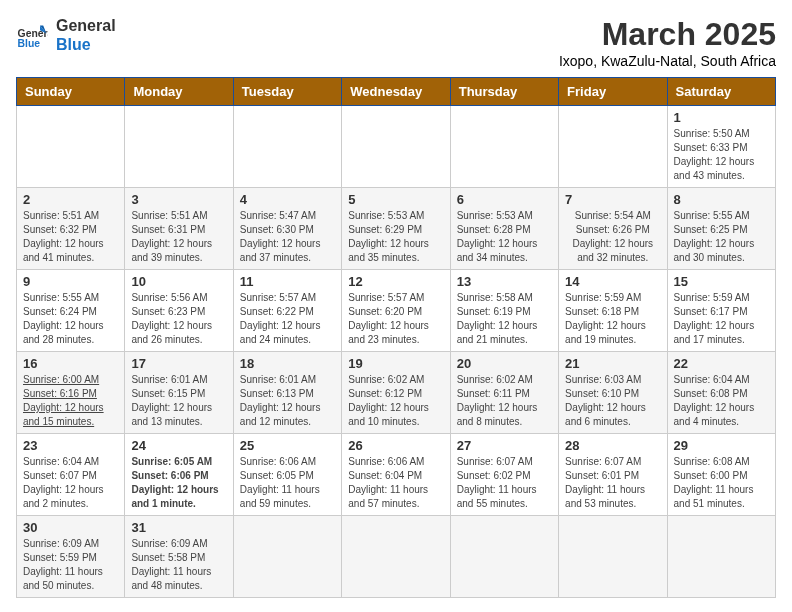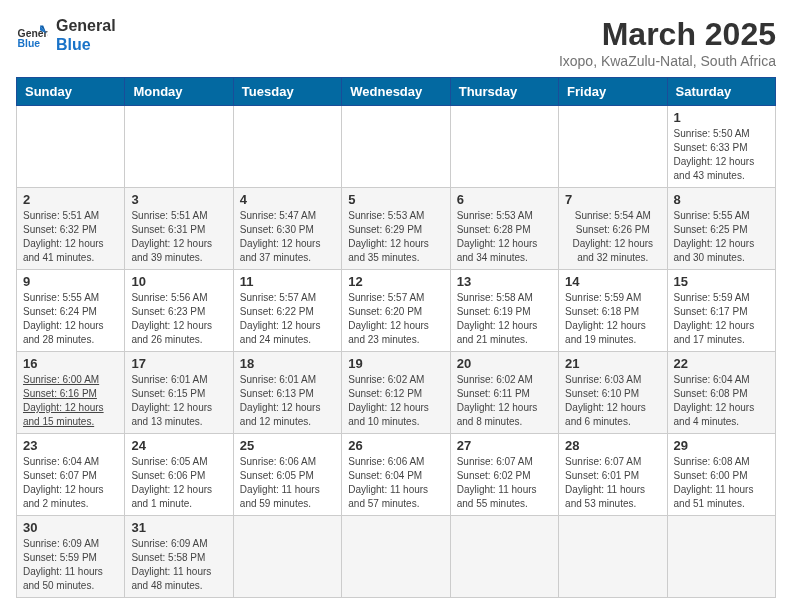--- a/index.html
+++ b/index.html
@@ -28,30 +28,30 @@
     .title-area {
       text-align: right;
     }
     .month-title {
       font-size: 32px;
       font-weight: bold;
       color: #333;
     }
     .location-title {
       font-size: 14px;
-      color: #737373;
+      color: #000000;
       text-align: right;
     }
     .calendar {
       width: 100%;
       border-collapse: collapse;
       border: 1px solid #ccc;
     }
     .calendar th {
-      background-color: #0369a1;
+      background-color: #a16207;
       color: #fff;
       text-align: left;
       padding: 6px 8px;
       font-size: 13px;
       font-weight: bold;
       border: 1px solid #1a4d99;
     }
     .calendar td {
       width: calc(100% / 7);
       vertical-align: top;
@@ -287,21 +287,21 @@
       <tr>
         <td>
           <span class="day-number">23</span>
           <div class="day-info" style="white-space: pre-line;">Sunrise: 6:04 AM
 Sunset: 6:07 PM
 Daylight: 12 hours
 and 2 minutes.</div>
         </td>
         <td>
           <span class="day-number">24</span>
-          <div class="day-info" style="white-space: pre-line;">Sunrise: 6:05 AM
+          <div class="day-info" style="white-space: pre-line; font-weight: bold;">Sunrise: 6:05 AM
 Sunset: 6:06 PM
 Daylight: 12 hours
 and 1 minute.</div>
         </td>
         <td>
           <span class="day-number">25</span>
           <div class="day-info" style="white-space: pre-line;">Sunrise: 6:06 AM
 Sunset: 6:05 PM
 Daylight: 11 hours
 and 59 minutes.</div>

